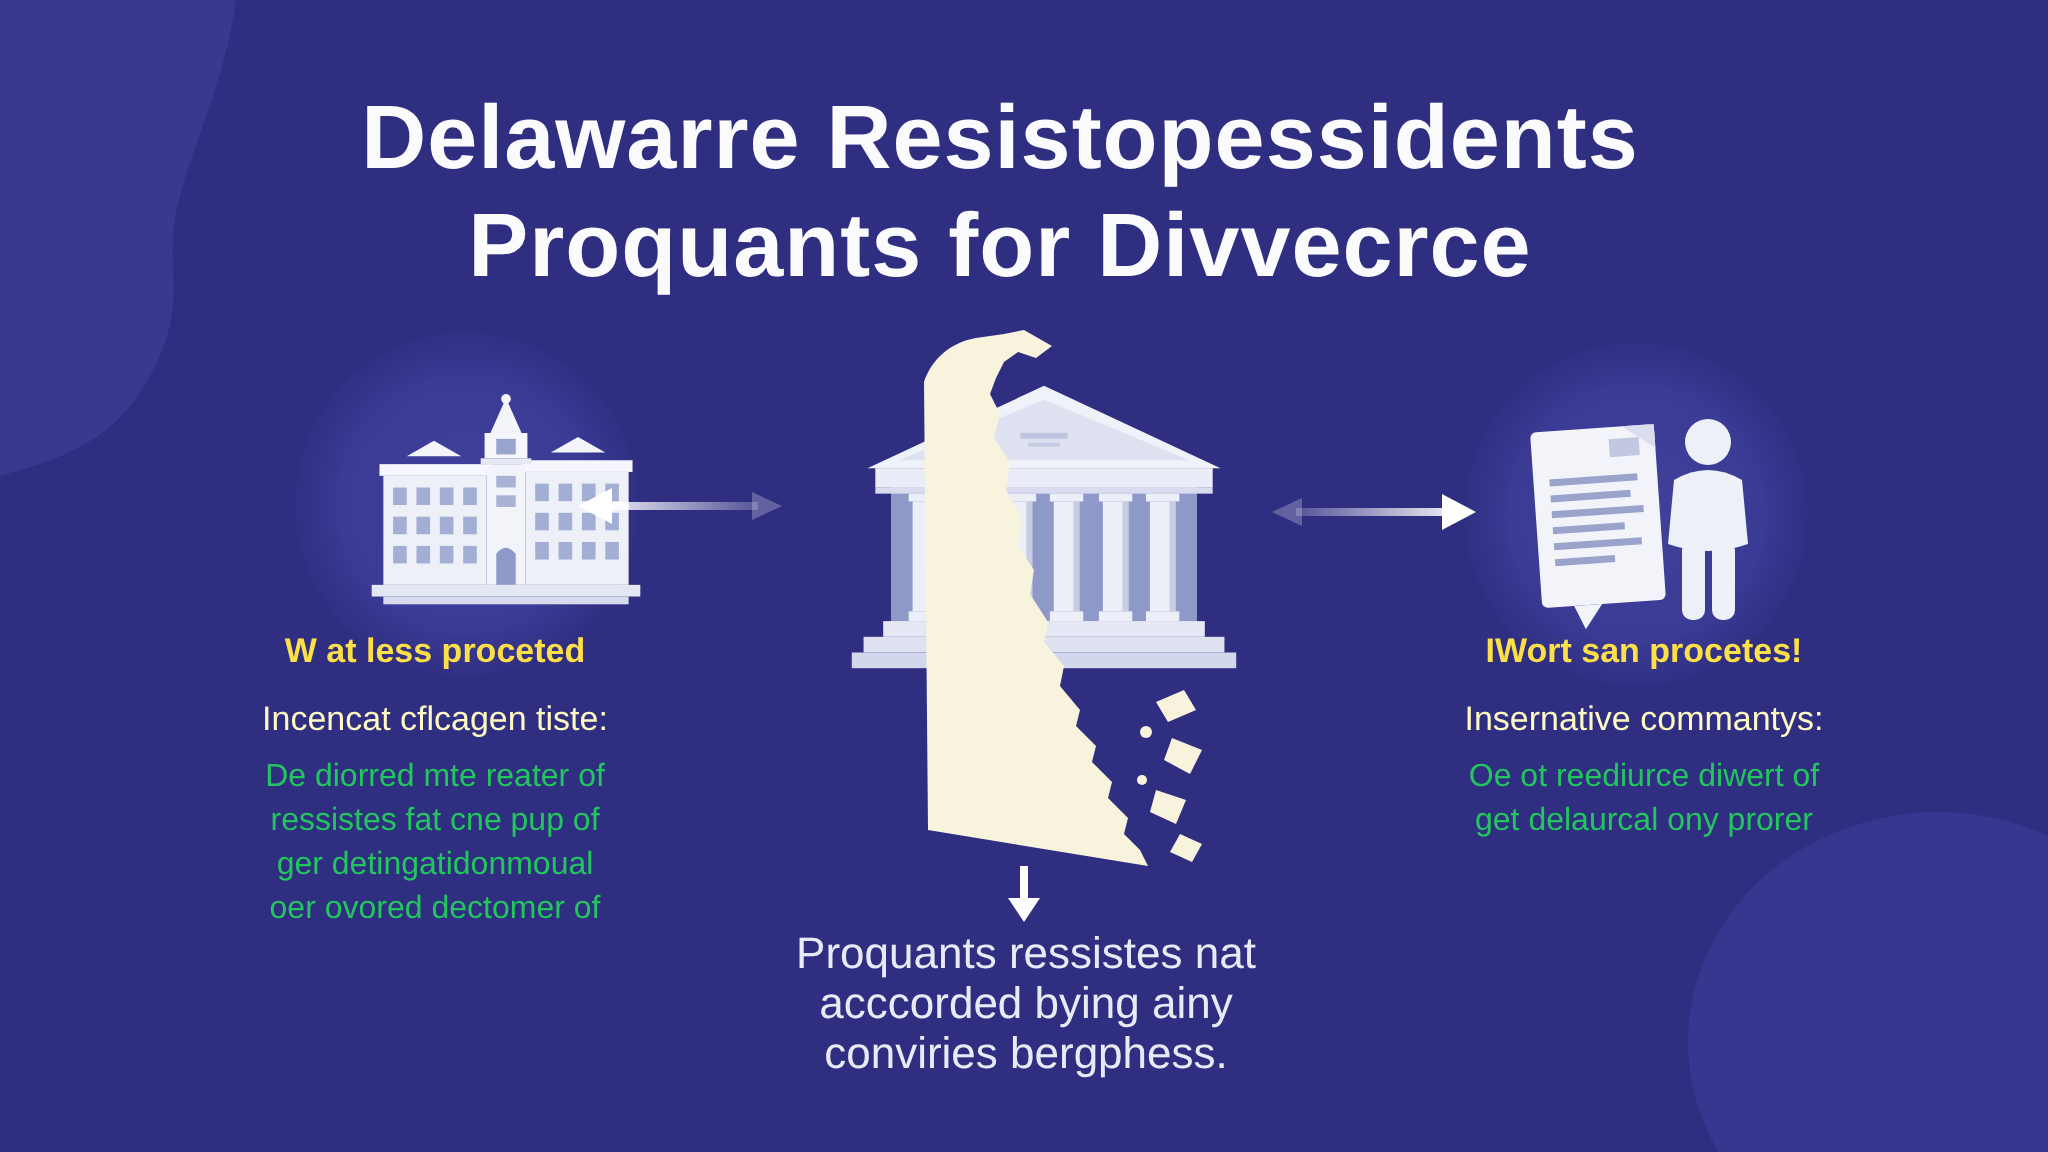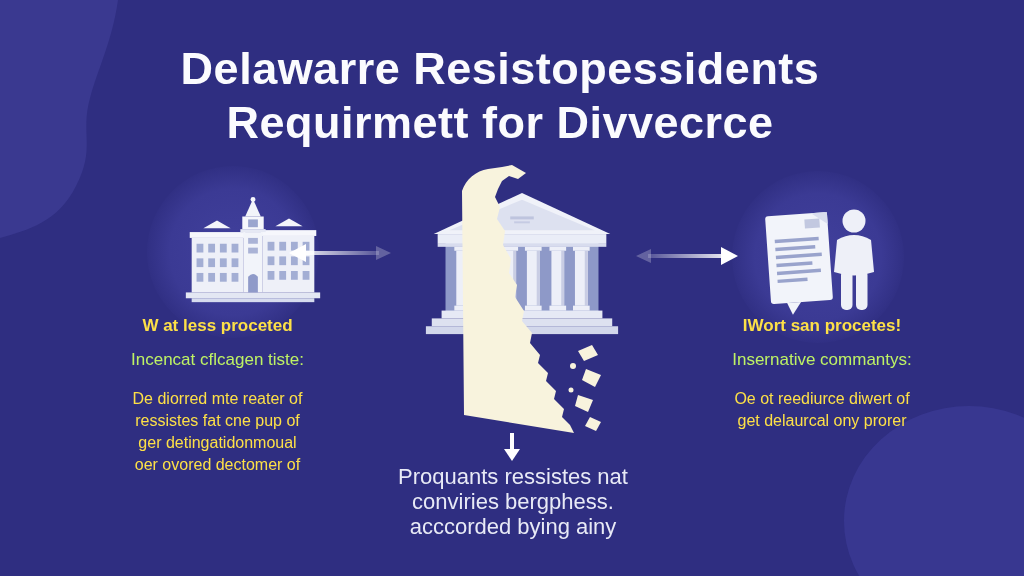--- a/index.html
+++ b/index.html
@@ -27,40 +27,40 @@
     width:172px;height:172px;border-radius:50%;
     background:radial-gradient(circle at 50% 50%, #41409c 0%, #3b3a94 52%, rgba(59,58,148,0) 74%);
   }
   .circle-left{left:147px;top:166px;}
   .circle-right{left:732px;top:171px;}
   
   .col{color:#e8eaf6;text-align:center;}
   .col-left{left:100px;top:316px;width:235px;}
   .col-right{left:703px;top:316px;width:238px;}
   .col .heading{color:#fde047;font-size:17px;font-weight:bold;margin-bottom:14px;}
-  .col .subheading{color:#bef264;font-size:17px;margin-bottom:18px;}
-  .col .body{font-size:16px;line-height:22px;color:#fde047;}
+  .col .subheading{color:#fef9c3;font-size:17px;margin-bottom:8px;}
+  .col .body{font-size:16px;line-height:22px;color:#22c55e;}
   .caption{
     left:393px;top:464px;width:240px;text-align:center;
     color:#e8eaf6;font-size:22px;line-height:25px;
   }
 </style>
 </head>
 <body>
 
 <div class="canvas">
 
   <svg class="abs blob-tl" width="140" height="250" viewBox="0 0 140 250">
     <path d="M0,0 L118,0 C112,42 98,68 90,98 C80,134 96,148 76,186 C58,222 28,230 0,238 Z" fill="#3a3990"></path>
   </svg>
   <div class="abs blob-br"></div>
 
   <div class="abs title">
     <div>Delawarre Resistopessidents</div>
-    <div>Requirmett for Divvecrce</div>
+    <div>Proquants for Divvecrce</div>
   </div>
 
   <div class="abs icon-circle circle-left"></div>
   <div class="abs icon-circle circle-right"></div>
 
   <svg class="abs" style="left:180px;top:196px;" width="146" height="114" viewBox="0 0 150 115">
 
     <rect x="6" y="98" width="138" height="6" fill="#e3e7f3"></rect>
     <rect x="12" y="104" width="126" height="4" fill="#d6dbee"></rect>
 
@@ -232,17 +232,17 @@
       <div>get delaurcal ony prorer</div>
     </div>
   </div>
 
   <svg class="abs" style="left:502px;top:433px;" width="20" height="30" viewBox="0 0 20 30">
     <rect x="8" y="0" width="4" height="18" fill="#ffffff"></rect>
     <polygon points="2,16 18,16 10,28" fill="#ffffff"></polygon>
   </svg>
   <div class="abs caption">
     <div>Proquants ressistes nat</div>
+    <div>acccorded bying ainy</div>
     <div>conviries bergphess.</div>
-    <div>acccorded bying ainy</div>
   </div>
 
 </div>
 
 </body></html>

